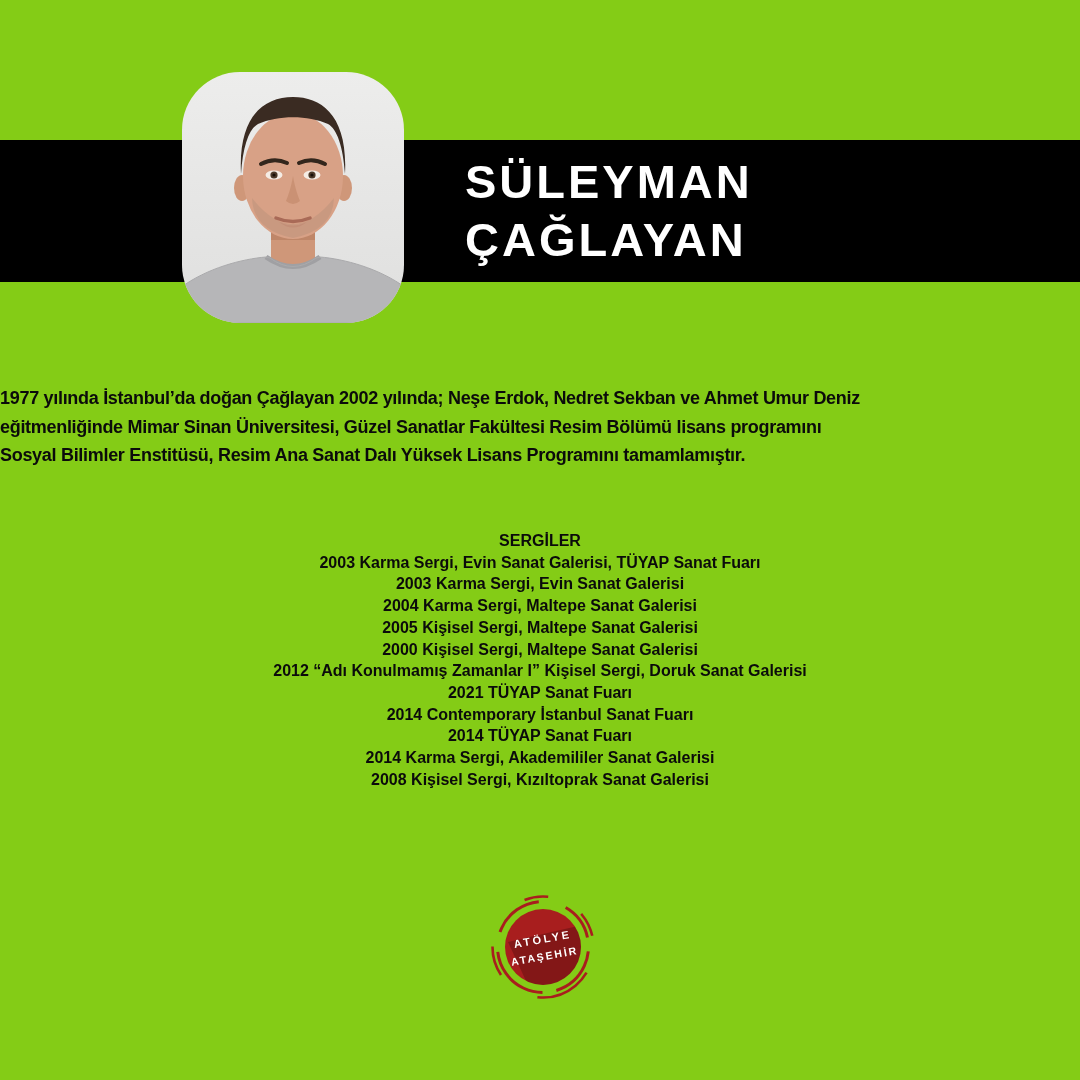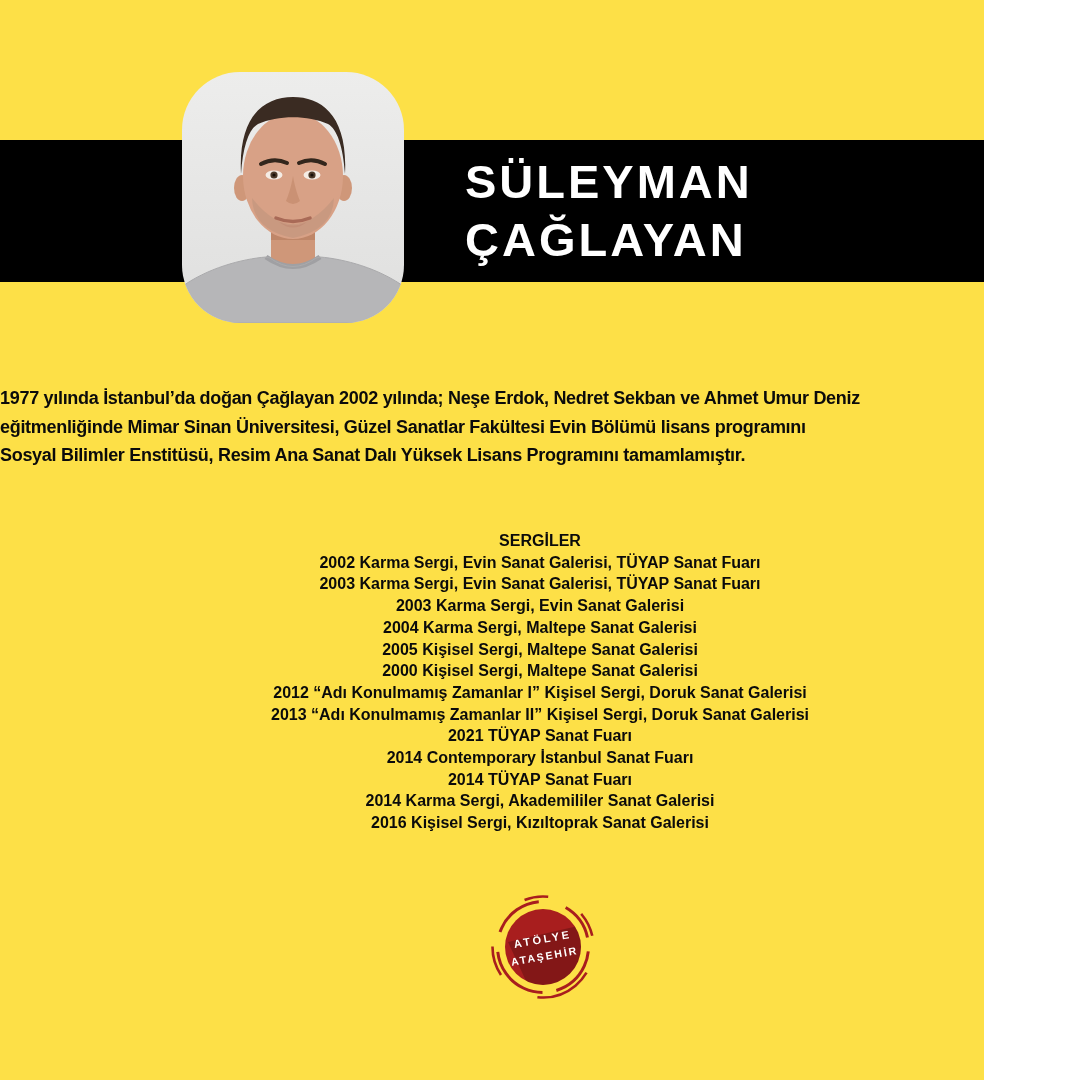--- a/index.html
+++ b/index.html
@@ -1,21 +1,21 @@
 <!DOCTYPE html>
 <html><head>
 <meta charset="utf-8">
 <style>
   * { margin: 0; padding: 0; box-sizing: border-box; }
   html, body { background: #ffffff; }
   .canvas {
     position: relative;
-    width: 984px;
+    width: 1080px;
     height: 1080px;
-    background: #fde047;
+    background: #84cc16;
     overflow: hidden;
     font-family: "Liberation Sans", sans-serif;
     color: #0b0b0b;
   }
   
   .banner {
     position: absolute;
     left: 0;
     top: 140px;
     width: 1080px;
@@ -137,56 +137,54 @@
 
       <path d="M94,146 Q111,153 128,146" stroke="#a96a57" stroke-width="3.5" fill="none" stroke-linecap="round"></path>
       <path d="M97,150 Q111,157 125,150 Q111,161 97,150 Z" fill="#c08a74" opacity="0.7"></path>
     </svg>
   </div>
 
   <div class="bio">
 
       <div class="bio-line">1977 yılında İstanbul’da doğan Çağlayan 2002 yılında; Neşe Erdok, Nedret Sekban ve Ahmet Umur Deniz</div>
 
-      <div class="bio-line">eğitmenliğinde Mimar Sinan Üniversitesi, Güzel Sanatlar Fakültesi Evin Bölümü lisans programını</div>
+      <div class="bio-line">eğitmenliğinde Mimar Sinan Üniversitesi, Güzel Sanatlar Fakültesi Resim Bölümü lisans programını</div>
 
 
       <div class="bio-line">Sosyal Bilimler Enstitüsü, Resim Ana Sanat Dalı Yüksek Lisans Programını tamamlamıştır.</div>
     </div>
 
   <div class="exhibitions">
     <div class="exh-line">SERGİLER</div>
     <div>
 
-        <div class="exh-line">2002 Karma Sergi, Evin Sanat Galerisi, TÜYAP Sanat Fuarı</div>
 
         <div class="exh-line">2003 Karma Sergi, Evin Sanat Galerisi, TÜYAP Sanat Fuarı</div>
 
         <div class="exh-line">2003 Karma Sergi, Evin Sanat Galerisi</div>
 
 
         <div class="exh-line">2004 Karma Sergi, Maltepe Sanat Galerisi</div>
 
         <div class="exh-line">2005 Kişisel Sergi, Maltepe Sanat Galerisi</div>
 
         <div class="exh-line">2000 Kişisel Sergi, Maltepe Sanat Galerisi</div>
 
         <div class="exh-line">2012 “Adı Konulmamış Zamanlar I” Kişisel Sergi, Doruk Sanat Galerisi</div>
 
-        <div class="exh-line">2013 “Adı Konulmamış Zamanlar II” Kişisel Sergi, Doruk Sanat Galerisi</div>
 
         <div class="exh-line">2021 TÜYAP Sanat Fuarı</div>
 
         <div class="exh-line">2014 Contemporary İstanbul Sanat Fuarı</div>
 
         <div class="exh-line">2014 TÜYAP Sanat Fuarı</div>
 
         <div class="exh-line">2014 Karma Sergi, Akademililer Sanat Galerisi</div>
 
-        <div class="exh-line">2016 Kişisel Sergi, Kızıltoprak Sanat Galerisi</div>
+        <div class="exh-line">2008 Kişisel Sergi, Kızıltoprak Sanat Galerisi</div>
       </div>
   </div>
 
   <div class="logo">
     <svg viewBox="0 0 130 130">
       <defs>
         <clipPath id="logoClip">
             <circle cx="65" cy="65" r="38"></circle>
           </clipPath>
       </defs>

